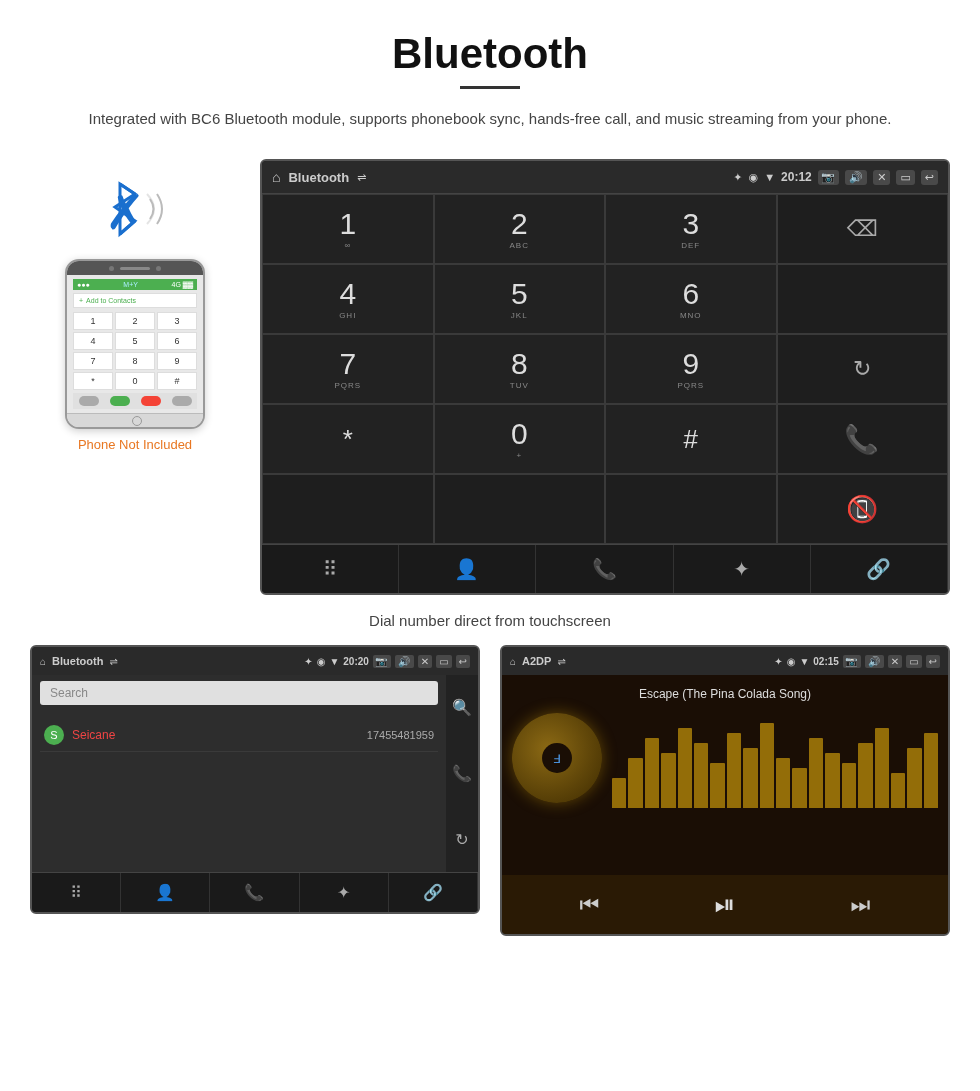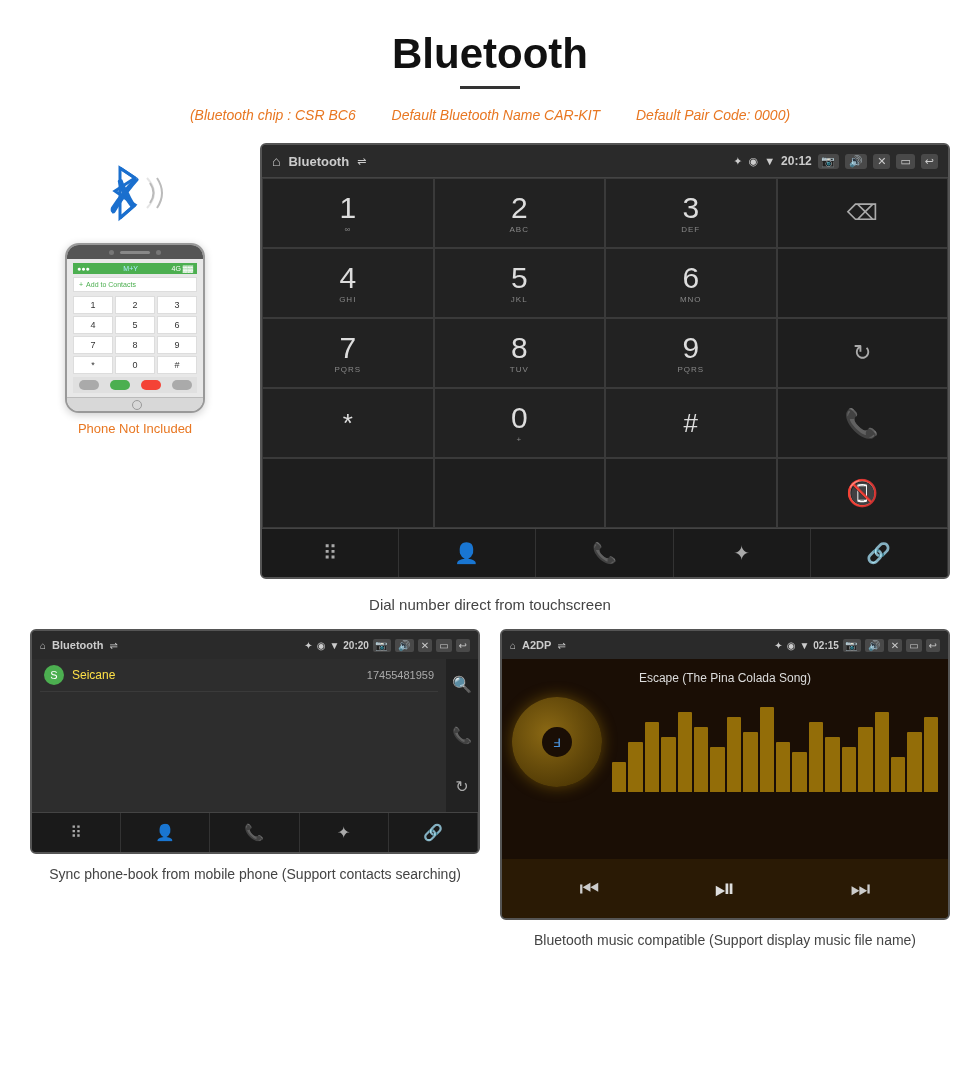--- a/index.html
+++ b/index.html
@@ -349,21 +349,21 @@
       display: flex;
       align-items: center;
       justify-content: center;
       font-size: 11px;
       color: white;
       margin-right: 8px;
       flex-shrink: 0;
     }
     .contact-name {
       font-size: 12px;
-      color: #fde047;
+      color: #ef4444;
       flex: 1;
     }
     .contact-phone {
       font-size: 11px;
       color: #aaa;
     }
     .right-icons-col {
       display: flex;
       flex-direction: column;
       align-items: center;
@@ -498,25 +498,21 @@
       font-size: 26px;
       color: #ddd;
     }
   </style>
 </head>
 <body>
 
 <div class="header">
   <h1>Bluetooth</h1>
   <div class="header-divider"></div>
-  <p class="header-specs">
-    <span>(Bluetooth chip : CSR BC6</span>
-    <span>Default Bluetooth Name CAR-KIT</span>
-    <span>Default Pair Code: 0000)</span>
-  </p>
+  <p class="header-desc">Integrated with BC6 Bluetooth module, supports phonebook sync, hands-free call, and music streaming from your phone.</p>
 </div>
 
 <div class="middle-section">
 
   <div class="phone-container">
 
     <div class="bluetooth-icon-wrap">
       <span class="bt-symbol">✗</span>
 
       <svg width="50" height="60" style="position:absolute;left:5px;top:0">
@@ -700,20 +696,23 @@
           <span style="background:rgba(255,255,255,0.15);padding:1px 3px;border-radius:2px;">📷</span>
           <span style="background:rgba(255,255,255,0.15);padding:1px 3px;border-radius:2px;">🔊</span>
           <span style="background:rgba(255,255,255,0.15);padding:1px 3px;border-radius:2px;">✕</span>
           <span style="background:rgba(255,255,255,0.15);padding:1px 3px;border-radius:2px;">▭</span>
           <span style="background:rgba(255,255,255,0.15);padding:1px 3px;border-radius:2px;">↩</span>
         </div>
       </div>
 
       <div class="contact-list-wrap">
         <div class="contact-list-main">
+          <div style="padding:6px 8px;background:#2d2d2d;">
+            <div class="search-bar">Search</div>
+          </div>
           <div style="background:#2d2d2d;padding:0 8px;">
             <div class="contact-row">
               <div class="contact-letter">S</div>
               <span class="contact-name">Seicane</span>
               <span class="contact-phone">17455481959</span>
             </div>
           </div>
 
           <div style="background:#2d2d2d;height:120px;"></div>
         </div>
@@ -725,22 +724,20 @@
       </div>
 
       <div class="nav-bar" style="display:grid;grid-template-columns:repeat(5,1fr);background:#1a1a1a;border-top:1px solid #444;">
         <div class="nav-icon">⠿</div>
         <div class="nav-icon active">👤</div>
         <div class="nav-icon">📞</div>
         <div class="nav-icon">✦</div>
         <div class="nav-icon">🔗</div>
       </div>
     </div>
-    <div class="screenshot-caption">Sync phone-book from mobile phone
-(Support contacts searching)</div>
   </div>
 
   <div class="screenshot-block">
     <div class="music-screen">
 
       <div class="music-status-bar">
         <div style="display:flex;align-items:center;gap:6px;">
           <span>⌂</span>
           <span style="font-weight:bold;font-size:11px;">A2DP</span>
           <span>⇌</span>
@@ -790,17 +787,15 @@
             </div>
         </div>
       </div>
 
       <div class="music-controls">
         <span class="ctrl-icon">⏮</span>
         <span class="ctrl-play">⏯</span>
         <span class="ctrl-icon">⏭</span>
       </div>
     </div>
-    <div class="screenshot-caption">Bluetooth music compatible
-(Support display music file name)</div>
   </div>
 
 </div>
 
 </body></html>

